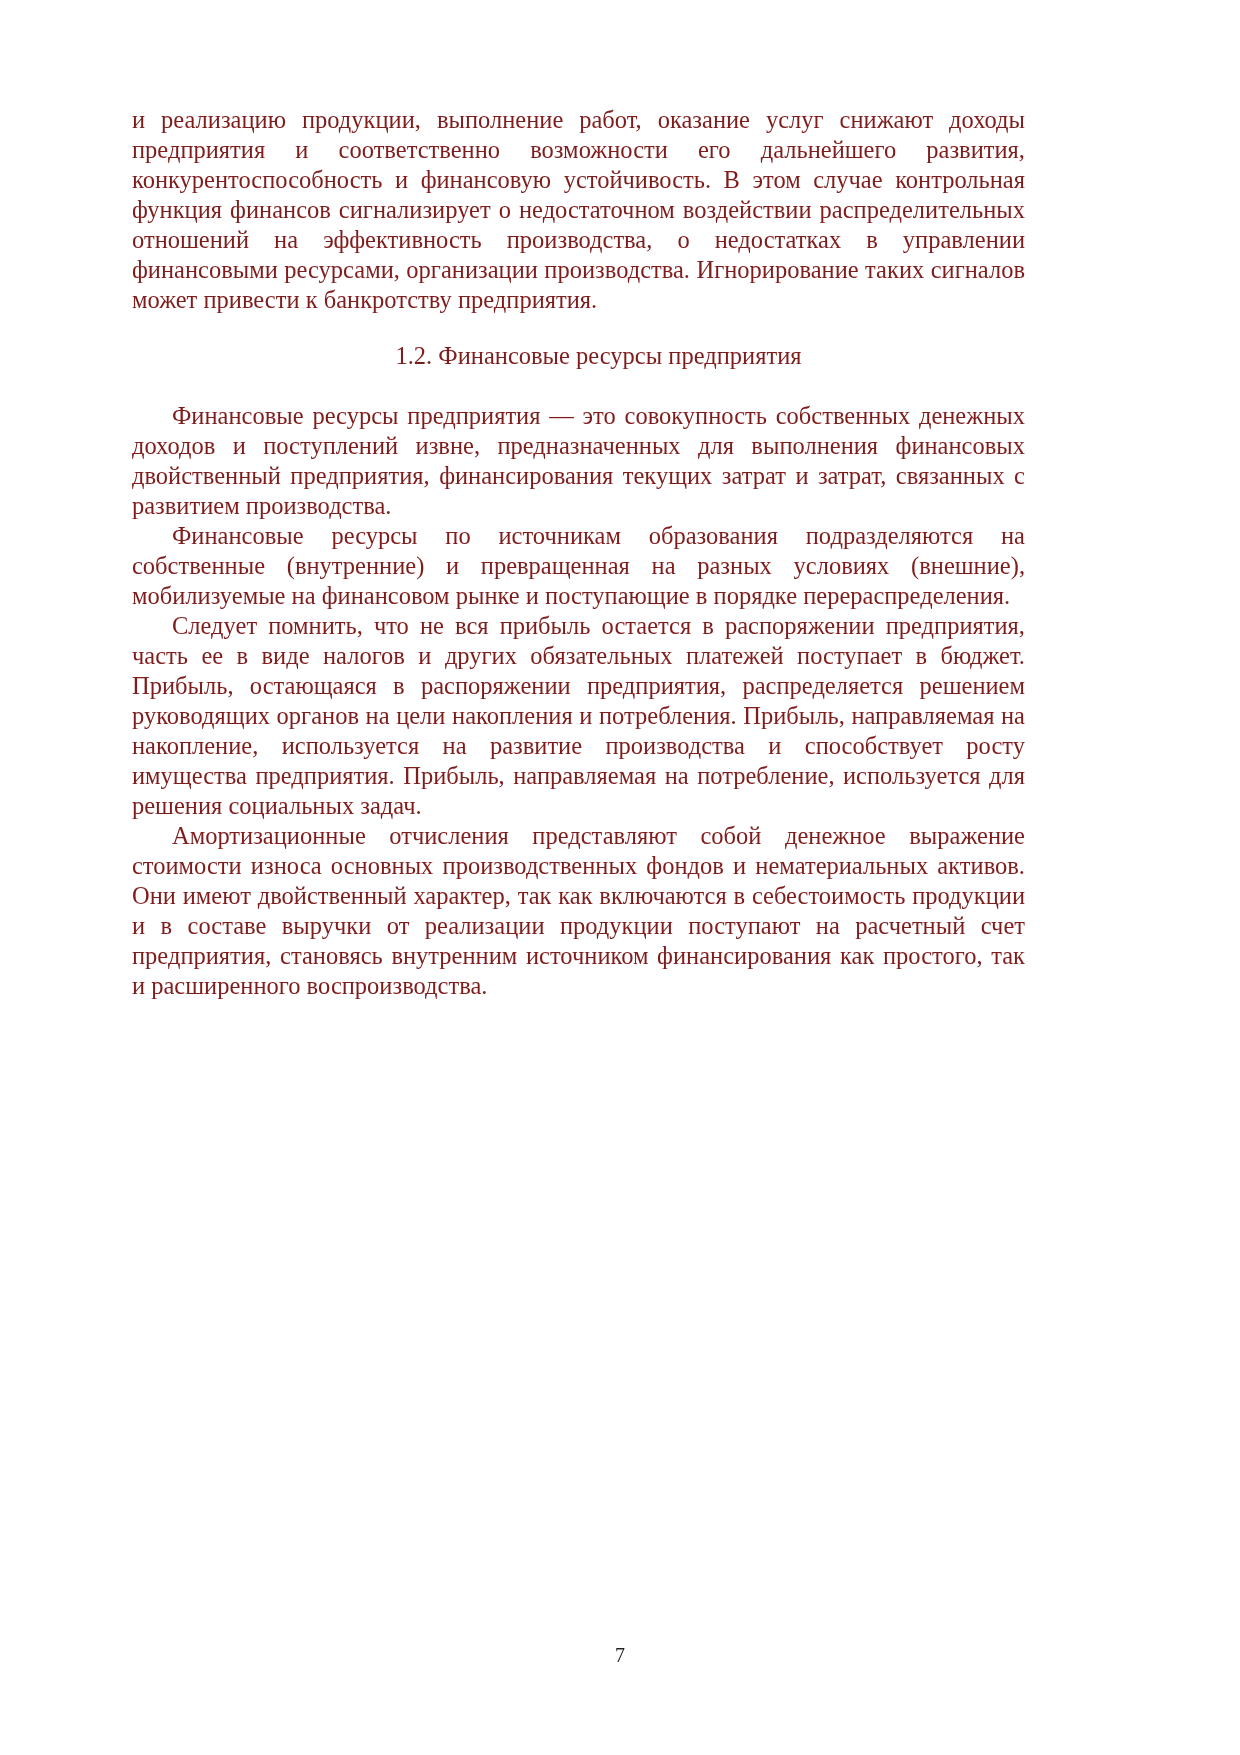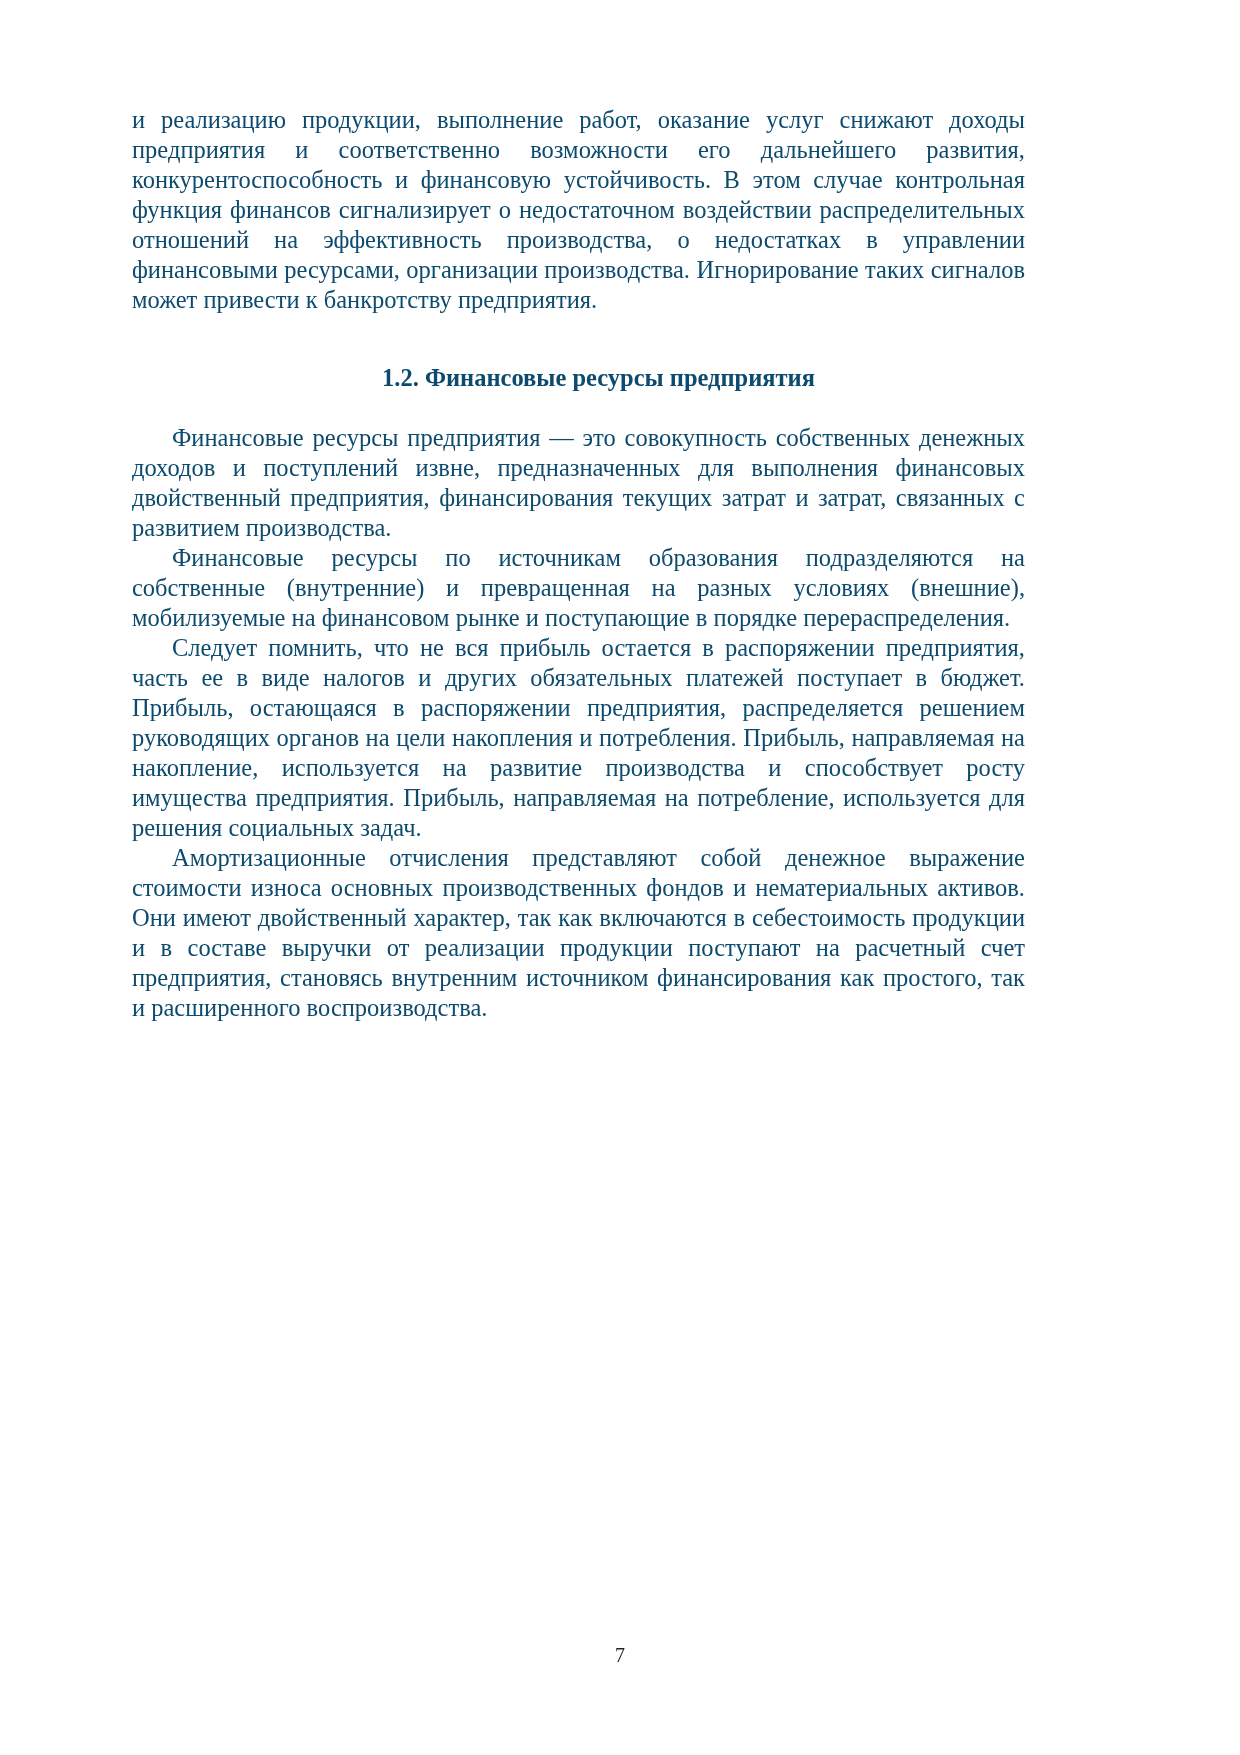--- a/index.html
+++ b/index.html
@@ -1,25 +1,25 @@
 <!DOCTYPE html>
 <html><head>
 <meta charset="utf-8">
 <style>
   html, body { margin: 0; padding: 0; background: #ffffff; }
   body { width: 1240px; height: 1755px; position: relative; overflow: hidden; }
   .page {
     position: absolute; left: 132px; top: 105px; width: 893px;
     font-family: "Liberation Serif", "DejaVu Serif", serif;
-    font-size: 24.5px; line-height: 30px; color: #0c4a6e;
+    font-size: 24.5px; line-height: 30px; color: #7f1d1d;
   }
   .para { margin: 0; text-align: justify; text-indent: 40px; }
   .para.first { text-indent: 0; }
   .heading {
-    text-align: center; font-weight: bold; margin: 48px 0 30px 0;
+    text-align: center; font-weight: normal; margin: 26px 0 30px 0;
     text-indent: 0; padding-left: 40px;
   }
   .term { font-weight: normal; }
   .page-number {
     position: absolute; left: 0; width: 1240px; top: 1644px; text-align: center;
     font-family: "Liberation Serif", serif; font-size: 20px; color: #222;
   }
 </style>
 </head>
 <body>

